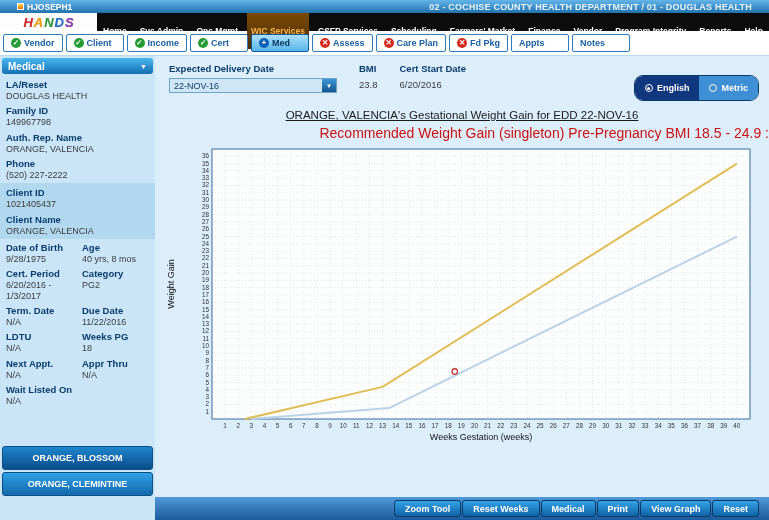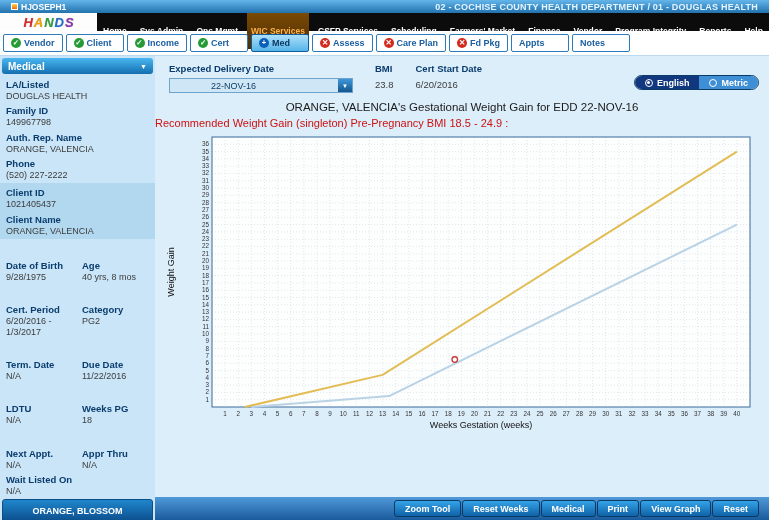--- a/index.html
+++ b/index.html
@@ -1,17 +1,17 @@
 <!DOCTYPE html>
 <html><head>
 <meta charset="utf-8">
 <style>
   *{box-sizing:border-box;margin:0;padding:0;}
   body{width:769px;height:520px;overflow:hidden;font-family:"Liberation Sans",sans-serif;background:#dfeffa;}
-  .titlebar{height:13px;background:linear-gradient(#63b5ea,#2272ae);display:flex;align-items:center;justify-content:space-between;padding:0 11px;}
+  .titlebar{height:13px;background:linear-gradient(#63b5ea,#2272ae);display:flex;align-items:center;justify-content:space-between;padding:0 17px;}
   .titlebar .user{color:#fff;font-size:8.5px;font-weight:bold;display:flex;align-items:center;gap:3px;}
   .app-icon{width:7px;height:7px;background:linear-gradient(#ffd54f,#ef6c00);border:1px solid #fff;display:inline-block;}
   .titlebar .loc{color:#e4f4ff;font-size:9px;font-weight:bold;letter-spacing:.2px;white-space:nowrap;}
   .header-row{height:18px;display:flex;}
   .logo-box{width:97px;background:#fdfdfd;display:flex;align-items:center;justify-content:center;gap:1px;}
   .logo-letter{font-size:13px;font-weight:bold;font-style:italic;text-shadow:0 0 1px rgba(0,0,0,.35);}
   .menu-bar{flex:1;background:#0c0c0c;display:flex;align-items:stretch;justify-content:space-between;padding:0 2px;}
   .menu-item{color:#fff;font-size:8.5px;font-weight:bold;display:flex;align-items:center;padding:18px 4px;white-space:nowrap;cursor:default;}
   .menu-item.selected{background:linear-gradient(#7a4a05,#4c2d02);color:#ffb24a;}
   .tab-bar{height:25px;background:#fff;display:flex;align-items:center;gap:3px;padding:0 3px;border-bottom:1px solid #bcd9ee;}
@@ -22,42 +22,42 @@
   .tab-icon.x{background:#d42a1e;}
   .tab-icon.med{background:#0d5fb8;}
   .layout{display:flex;height:464px;}
   .sidebar{width:155px;background:#c9e5f7;display:flex;flex-direction:column;overflow:hidden;}
   .side-header{margin:2px;height:16px;border-radius:3px;background:linear-gradient(#49b7f0,#146fb0);color:#fff;font-size:10px;font-weight:bold;display:flex;align-items:center;justify-content:space-between;padding:0 6px;flex:0 0 auto;}
   .side-header .arrow{font-size:7px;}
   .field{padding:3px 6px 1px;}
   .f-label{color:#0a3c6e;font-weight:bold;font-size:9.5px;}
   .f-value{color:#3c3c3c;font-size:9px;padding-top:1px;line-height:1.15;word-wrap:break-word;}
   .client-section{background:#b2d8ef;margin-top:2px;padding:1px 0 2px;}
-  .pair-row{display:flex;margin-top:18px;}
+  .pair-row{display:flex;}
   .pair-cell:first-child{width:76px;flex:0 0 auto;}
   .pair-cell:last-child{flex:1;min-width:0;}
   .member-btns{margin:auto 2px 22px;}
   .member-btn{height:24px;border-radius:3px;border:1px solid #0d4d85;background:linear-gradient(#2fa1e6,#1467ab);color:#fff;font-size:9px;font-weight:bold;display:flex;align-items:center;justify-content:center;margin:2px 0;cursor:default;}
   .member-btn.active{background:linear-gradient(#1f86cc,#0b4c8a);}
   .main{flex:1;display:flex;flex-direction:column;background:#ddeefb;min-width:0;}
   .content{flex:1;}
   .form-row{display:flex;align-items:flex-start;padding:7px 10px 2px 14px;}
   .ff{margin-right:22px;}
   .ff-label{color:#0a3c6e;font-weight:bold;font-size:9.5px;margin-bottom:4px;}
   .ff-value{color:#3c3c3c;font-size:9.5px;padding-top:1px;}
-  .select-box{width:184px;height:15px;border:1px solid #6fa3c9;background:#cfe6f7;display:flex;align-items:center;padding-left:37px;}
+  .select-box{width:168px;height:15px;border:1px solid #6fa3c9;background:#cfe6f7;display:flex;align-items:center;}
   .select-box .sel-text{flex:1;font-size:9px;color:#123d66;padding:0 4px;}
   .select-box .sel-btn{width:14px;height:100%;background:linear-gradient(#3f97d8,#13568f);color:#fff;font-size:6px;display:flex;align-items:center;justify-content:center;}
-  .toggle{margin-left:auto;margin-top:12px;height:15px;border-radius:9px;overflow:hidden;display:flex;border:1px solid #0a3a66;text-align:center;}
+  .toggle{margin-left:auto;margin-top:12px;height:26px;border-radius:9px;overflow:hidden;display:flex;border:1px solid #0a3a66;text-align:center;}
   .toggle-seg{display:flex;align-items:center;gap:4px;padding:0 10px;background:#3f8fd6;color:#fff;font-size:9px;font-weight:bold;cursor:default;}
   .toggle-seg.on{background:#11377e;}
   .radio{width:8px;height:8px;border:1px solid #fff;border-radius:50%;position:relative;flex:0 0 auto;}
   .radio.dot::after{content:"";position:absolute;left:1.5px;top:1.5px;right:1.5px;bottom:1.5px;background:#fff;border-radius:50%;}
-  .chart-title{text-align:center;font-size:11.5px;color:#1a1a1a;margin-top:6px;}
-  .chart-subtitle{text-align:left;font-size:11px;color:#cc1111;margin-top:4px;}
+  .chart-title{text-align:center;font-size:11.5px;color:#1a1a1a;margin-top:6px;text-decoration:underline;}
+  .chart-subtitle{text-align:right;font-size:14px;color:#cc1111;margin-top:4px;}
   #chart-svg{display:block;margin:2px auto 0;}
   .grid{stroke:#c9ced4;stroke-width:0.5;stroke-dasharray:1,2;}
   .plot-border{fill:none;stroke:#39699c;stroke-width:1;}
   .tick{font-size:6.3px;fill:#333;}
   .axis-label{font-size:9px;fill:#111;}
   .footer{height:23px;background:linear-gradient(#5099d8,#1a5b9d);display:flex;align-items:center;justify-content:flex-end;padding:0 10px;flex:0 0 auto;}
   .footer-row{display:flex;gap:1px;}
   .footer-btn{height:17px;padding:0 10px;background:linear-gradient(#35a3e8,#0f62a6);border:1px solid #083a66;border-radius:3px;color:#fff;font-size:9px;font-weight:bold;font-family:"Liberation Sans",sans-serif;cursor:default;}
 </style>
 </head>
@@ -137,21 +137,21 @@
   </div>
 
 <div class="layout">
   <div class="sidebar">
     <div class="side-header">
       <span>Medical</span>
       <span class="arrow">▼</span>
     </div>
     <div>
         <div class="field">
-          <div class="f-label">LA/Listed</div>
+          <div class="f-label">LA/Reset</div>
           <div class="f-value">DOUGLAS HEALTH</div>
         </div>
         <div class="field">
           <div class="f-label">Family ID</div>
           <div class="f-value">149967798</div>
         </div>
         <div class="field">
           <div class="f-label">Auth. Rep. Name</div>
           <div class="f-value">ORANGE, VALENCIA</div>
         </div>

